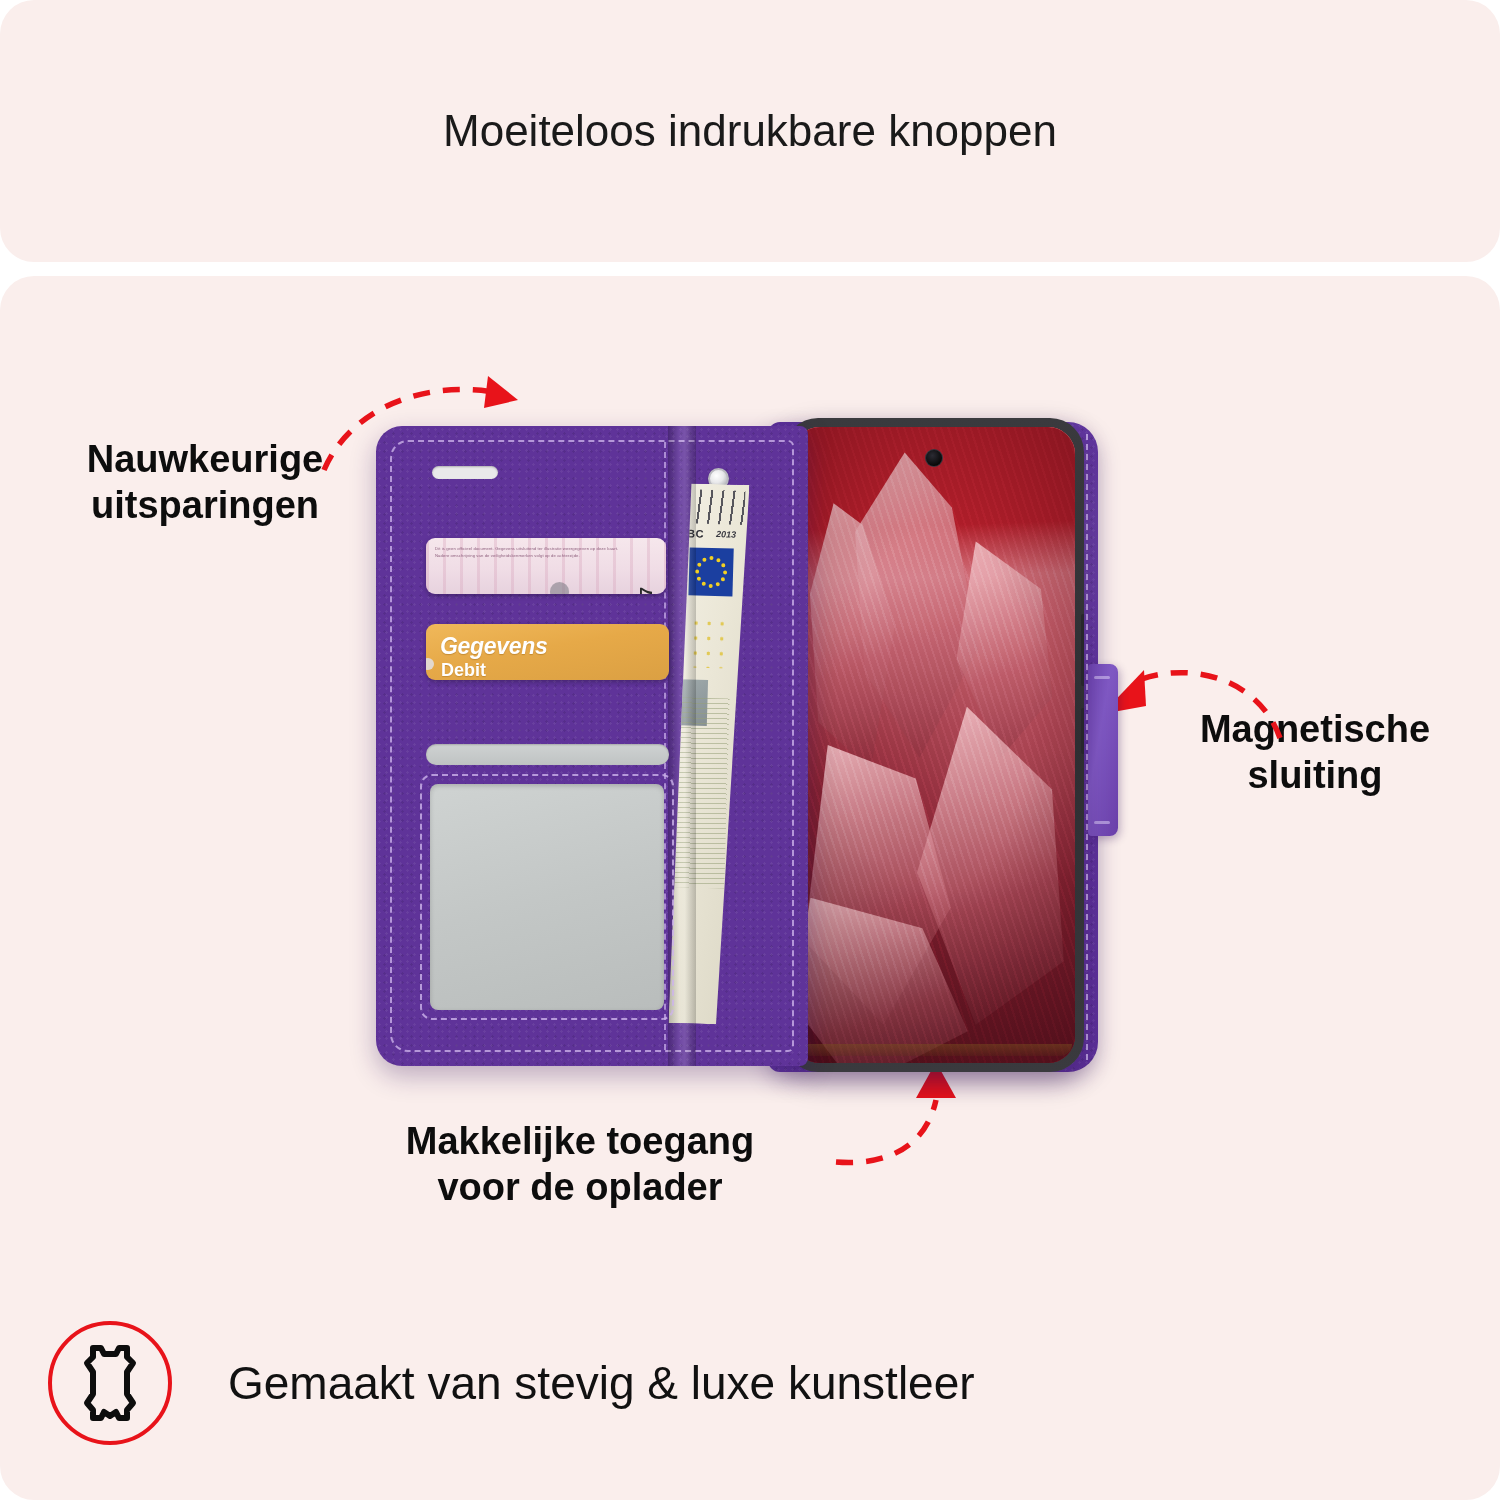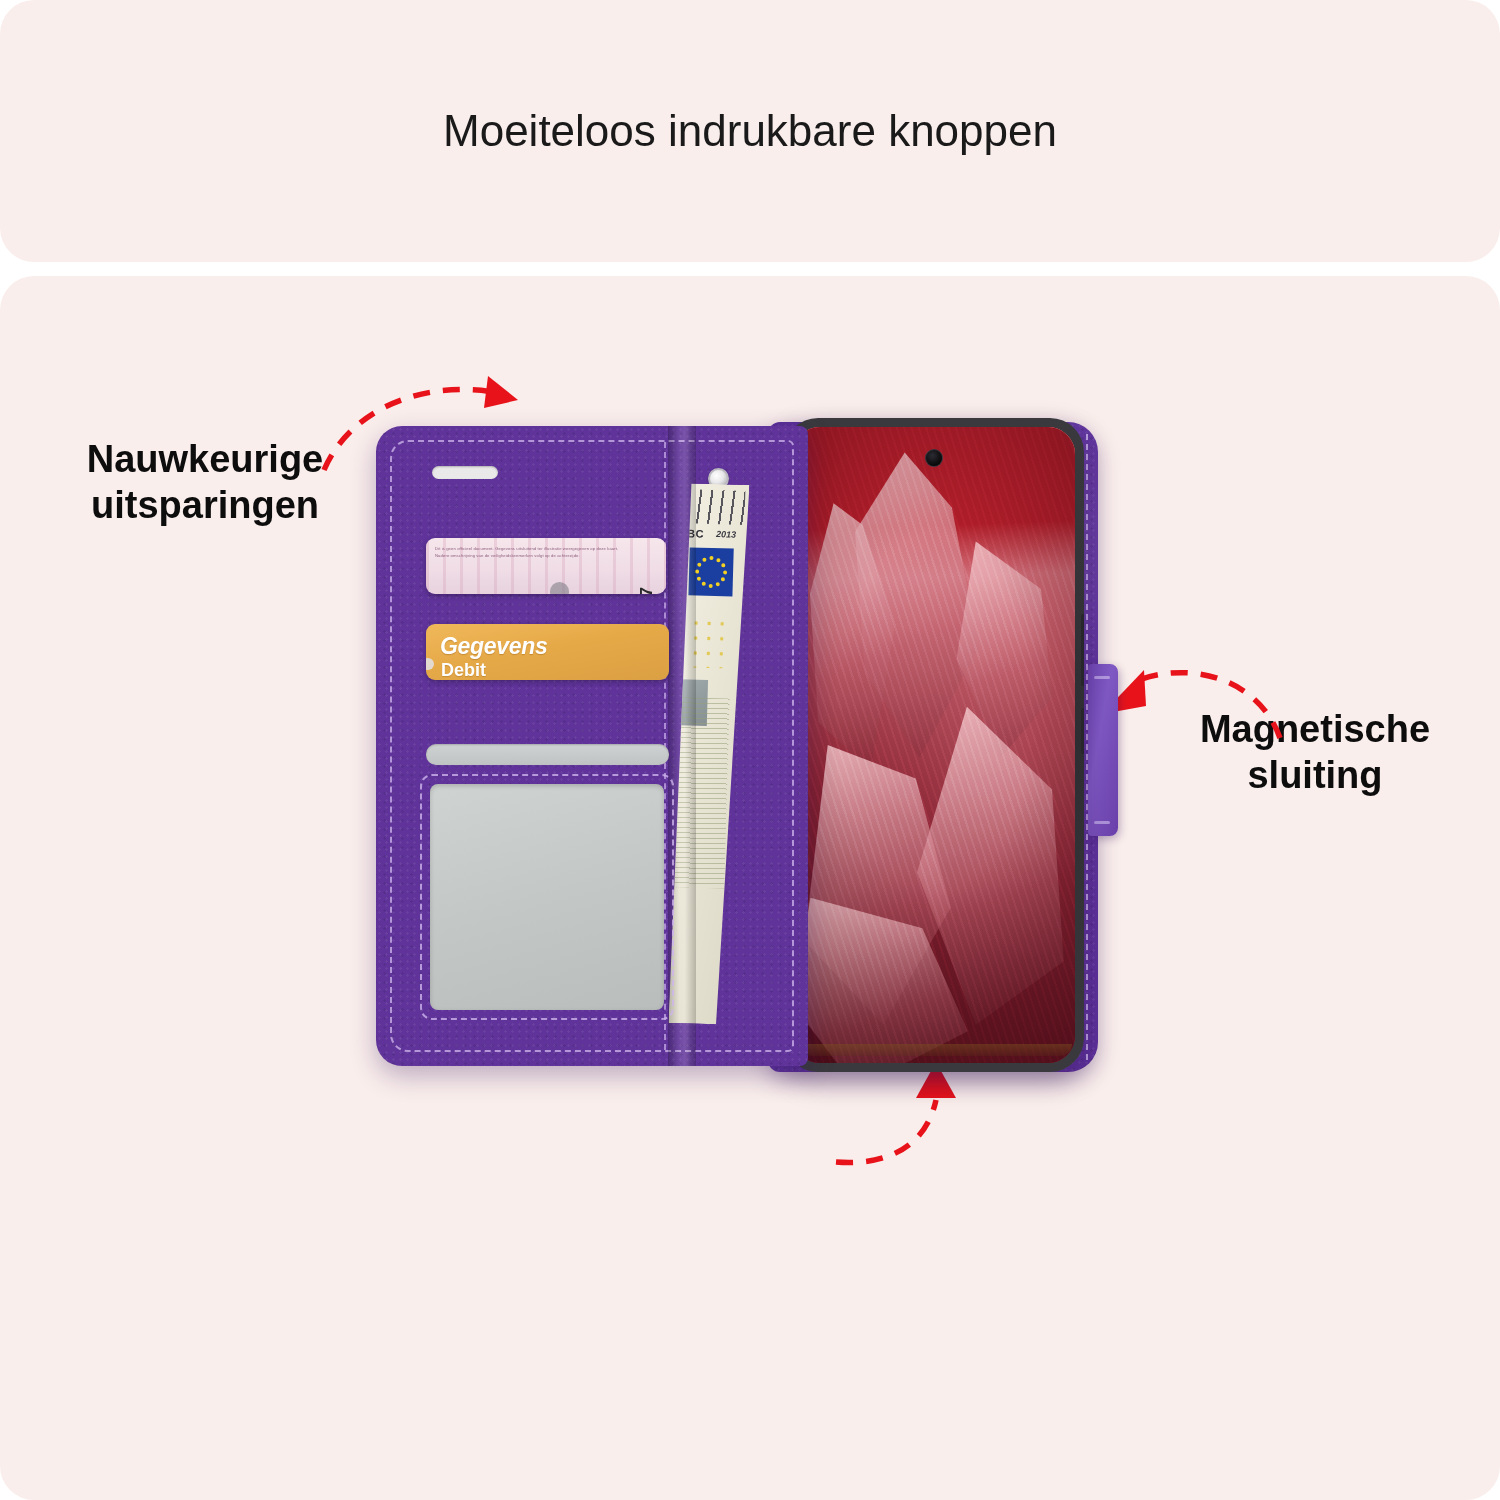--- a/index.html
+++ b/index.html
@@ -508,20 +508,22 @@
   </div>
 
   <div class="panel panel-body"></div>
 
   <div class="callout callout-magnetic">Magnetische
 sluiting</div>
 
   <div class="callout callout-cutouts">Nauwkeurige
 uitsparingen</div>
 
+  <div class="callout callout-charger">Makkelijke toegang
+voor de oplader</div>
 
   <svg class="arrow-svg" id="arrow-cutouts" viewBox="0 0 230 110">
     <path class="arrow-path" d="M6,100 C30,44 96,10 176,22"></path>
     <polygon class="arrow-head" points="170,6 200,30 166,38"></polygon>
   </svg>
 
   <svg class="arrow-svg" id="arrow-magnetic" viewBox="0 0 200 90">
     <path class="arrow-path" d="M190,78 C168,16 96,0 44,22"></path>
     <polygon class="arrow-head" points="12,54 54,10 56,46"></polygon>
   </svg>
@@ -610,14 +612,25 @@
         <div class="chip-dot"></div>
       </div>
 
       <div class="slot-strip"></div>
 
       <div class="window-frame"></div>
       <div class="window-pane"></div>
     </div>
   </div>
 
+  <div class="footer">
+    <div class="leather-badge">
+      <svg width="78" height="82" viewBox="0 0 78 82">
+        <path d="M22 6 L30 6 L33 12 L45 12 L48 6 L56 6 L56 15
+                 L62 21 L56 30 L56 52 L62 61 L56 68 L56 76
+                 L48 76 L45 70 L39 74 L33 70 L30 76 L22 76
+                 L22 68 L16 61 L22 52 L22 30 L16 21 L22 15 Z" fill="none" stroke="#0d0d0d" stroke-width="6" stroke-linejoin="round" stroke-linecap="round"></path>
+      </svg>
+    </div>
+    <div class="footer-text">Gemaakt van stevig &amp; luxe kunstleer</div>
+  </div>
 
 </div>
 
 </body></html>

